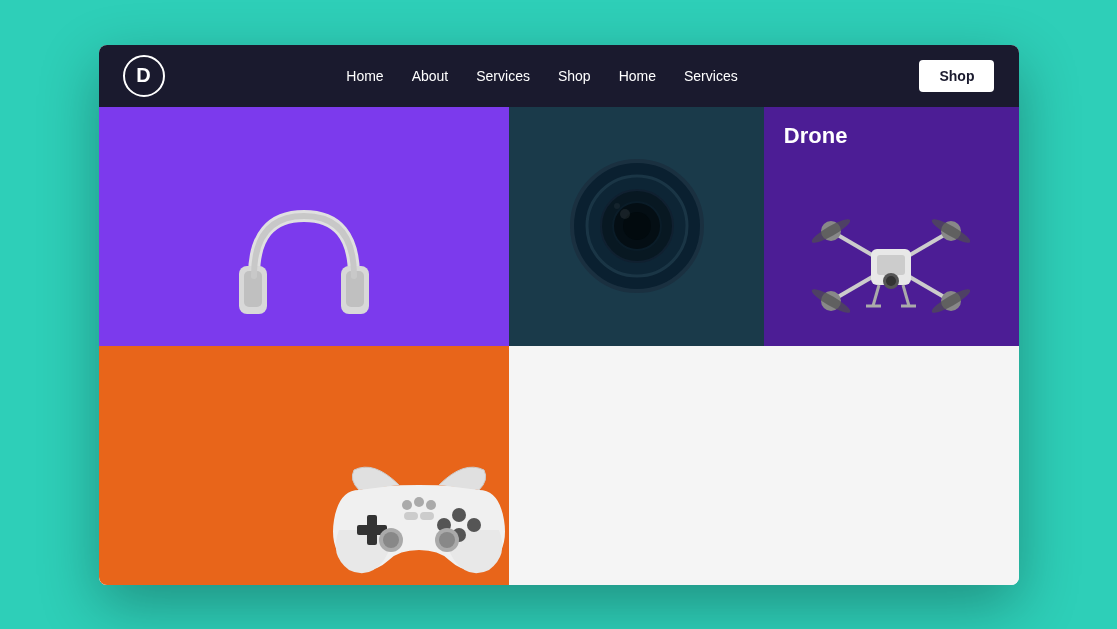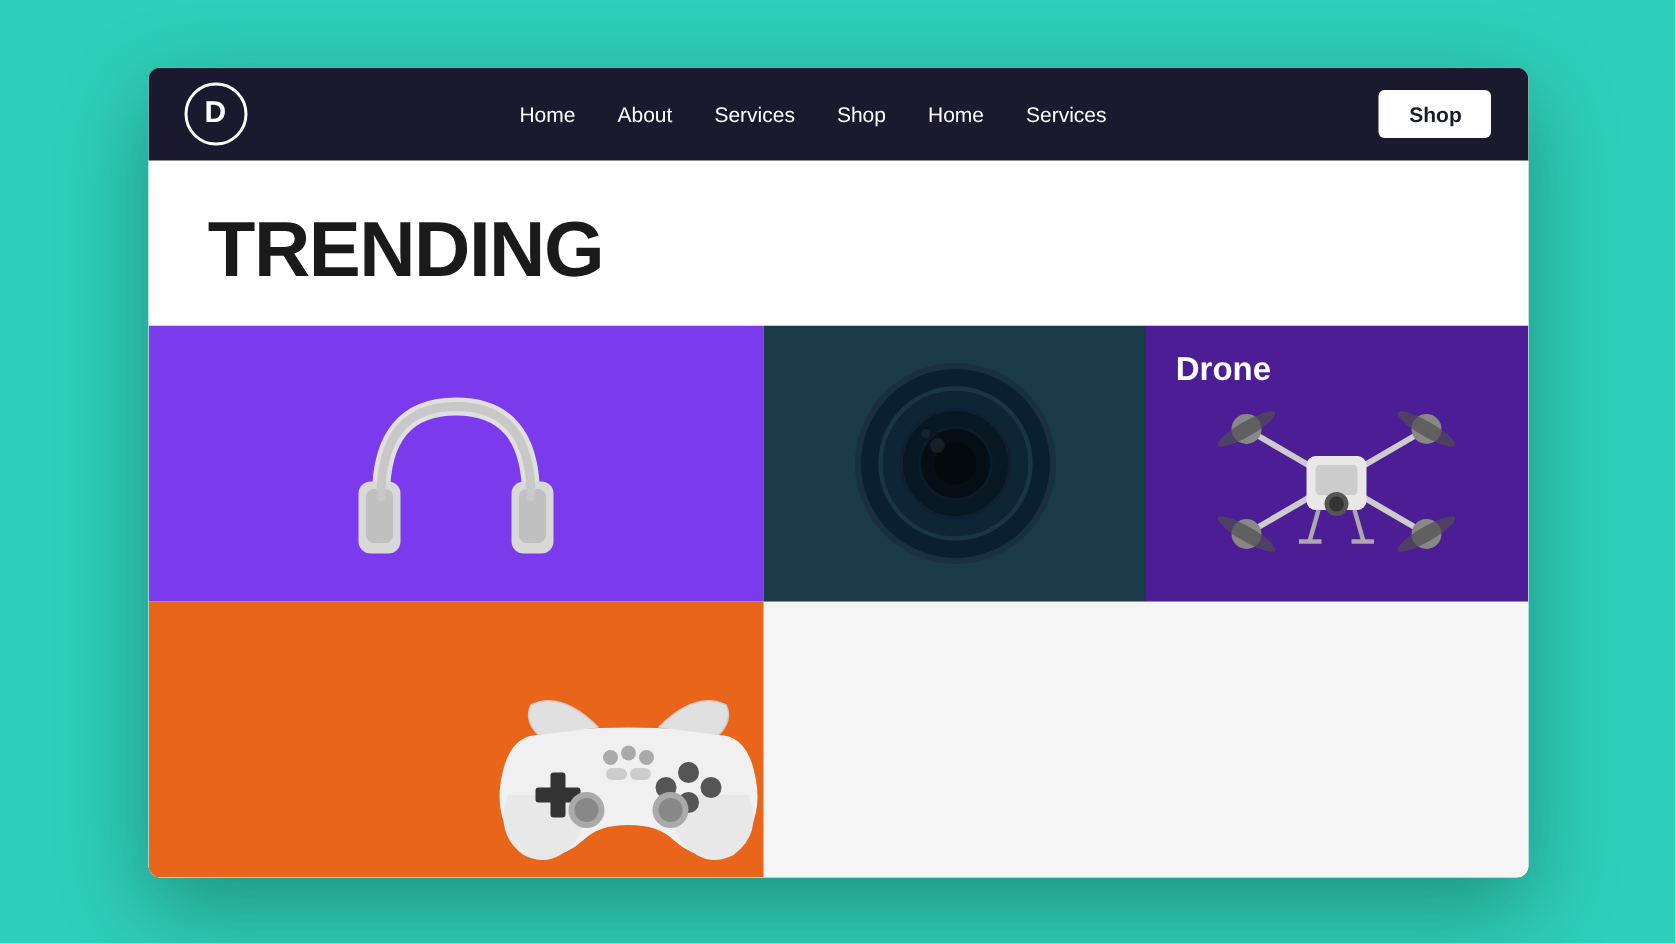--- a/index.html
+++ b/index.html
@@ -190,23 +190,20 @@
       <a>Services</a>
       <a>Shop</a>
       <a>Home</a>
       <a>Services</a>
     </div>
     <button class="navbar-cta">Shop</button>
   </nav>
 
   <div class="main-content">
 
-    <div class="trending-header">
-      <h1 class="trending-title">TRENDING</h1>
-    </div>
 
     <div class="product-grid">
 
 
       <div class="cell-headphones">
         <svg width="160" height="160" viewBox="0 0 160 160">
 
           <path d="M 30 90 Q 30 30 80 30 Q 130 30 130 90" stroke="#e0e0e0" stroke-width="12" fill="none" stroke-linecap="round"></path>
 
           <rect x="15" y="80" width="28" height="48" rx="8" ry="8" fill="#d8d8d8"></rect>

